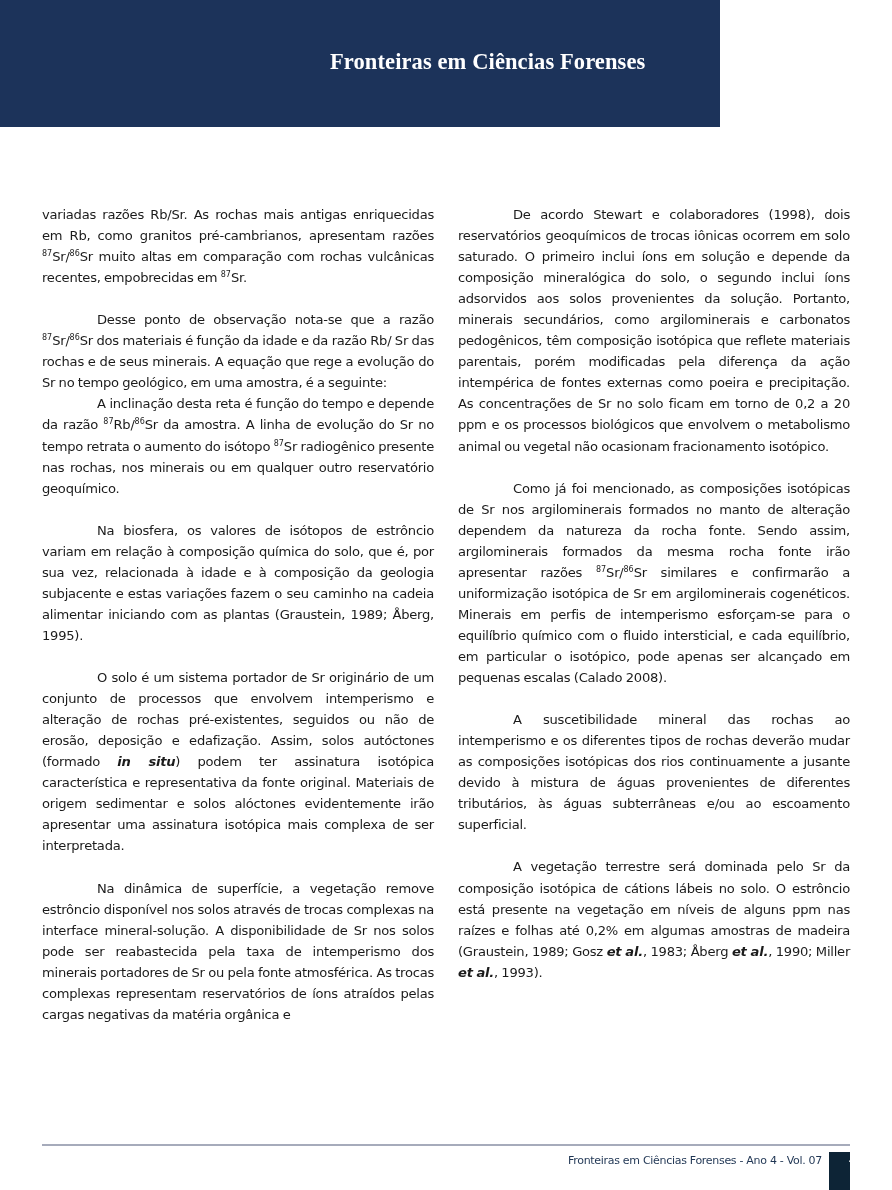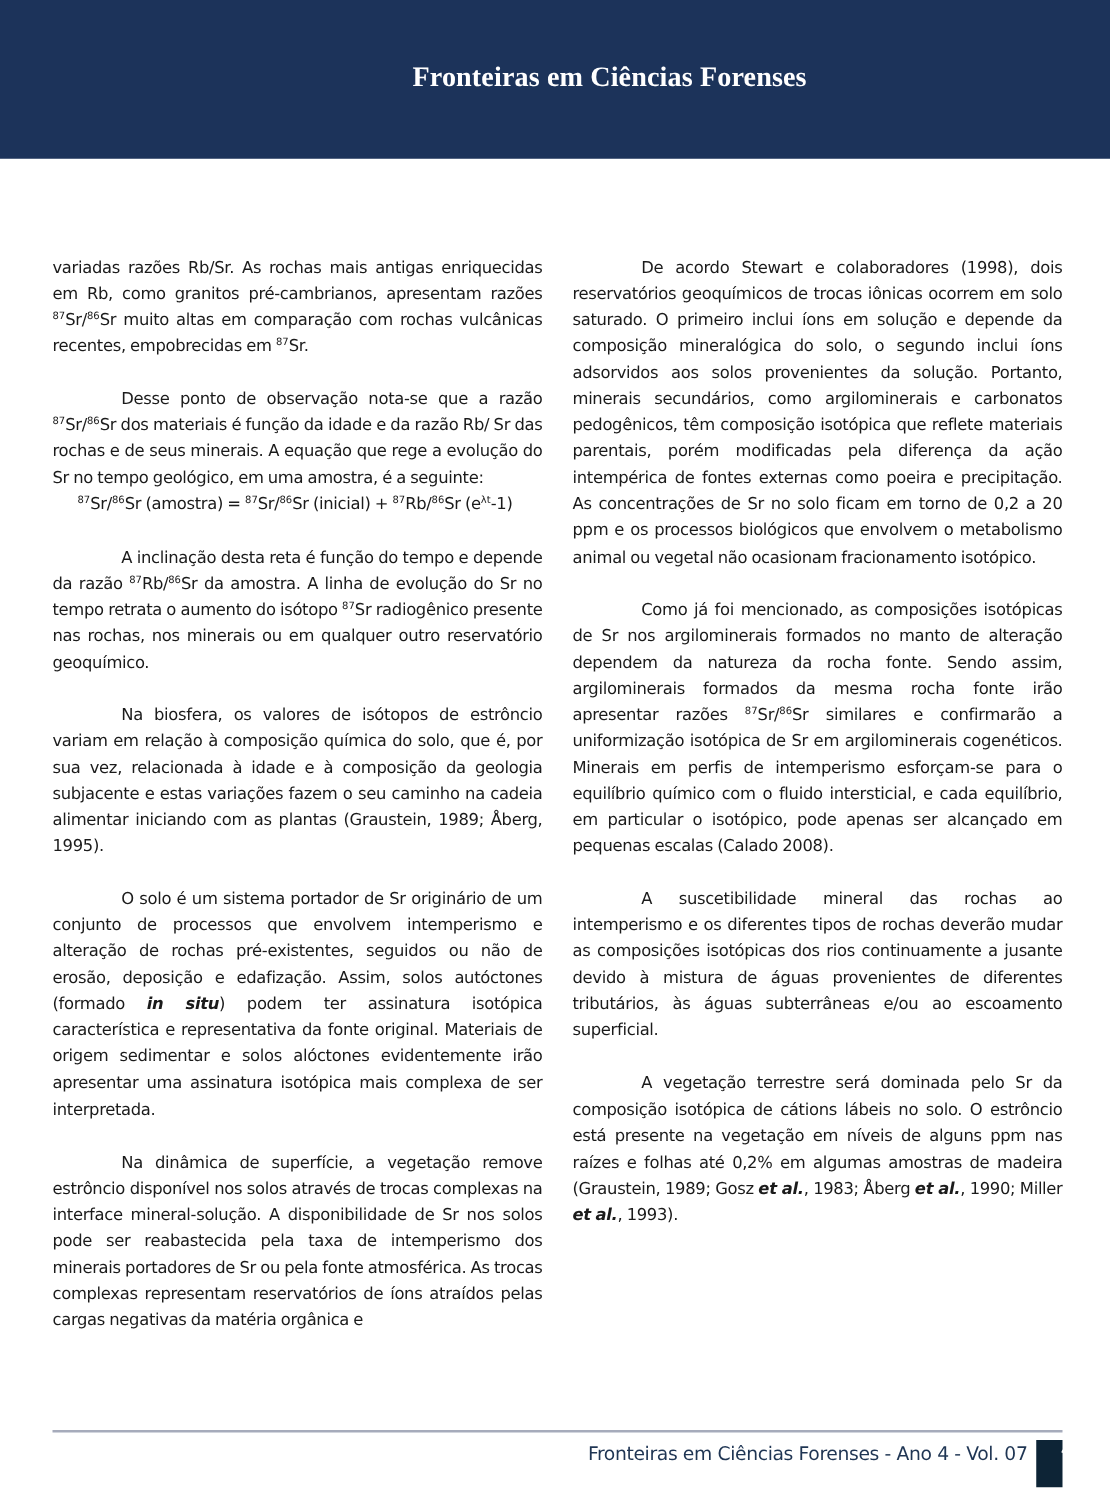--- a/index.html
+++ b/index.html
@@ -2,21 +2,21 @@
 <html><head>
 <meta charset="utf-8">
 <style>
   html, body { margin:0; padding:0; }
   body {
     width:892px; height:1190px; position:relative; overflow:hidden;
     background:#ffffff; color:#1b1b1b;
     font-family:"DejaVu Sans", sans-serif;
   }
   .header {
-    position:absolute; left:0; top:0; width:888px; height:127px;
+    position:absolute; left:0; top:0; width:720px; height:127px;
     background:#1c335a;
   }
   .header-title {
     position:absolute; left:330px; top:49px;
     font-family:"Liberation Serif", "DejaVu Serif", serif;
     font-weight:bold; font-size:22.5px; color:#ffffff; letter-spacing:0.1px;
     white-space:nowrap;
   }
   .col {
     position:absolute; top:204px; width:392px;
@@ -30,21 +30,21 @@
   .col p.noindent { text-indent:0; }
   .col p.equation { text-align:left; text-indent:20px; margin-bottom:21.05px; }
   sup { font-size:8px; line-height:0; vertical-align:5px; letter-spacing:0; }
   i { font-style:italic;font-weight:bold; }
   .footer-rule {
     position:absolute; left:42px; top:1144px; width:808px; height:2px;
     background:#a6abbb;
   }
   .footer-text {
     position:absolute; right:70px; top:1154px;
-    font-size:15px; color:#1f3553; white-space:nowrap; letter-spacing:-0.3px;
+    font-size:11px; color:#1f3553; white-space:nowrap; letter-spacing:-0.3px;
   }
   .page-box {
     position:absolute; left:829px; top:1152px; width:21px; height:38px;
     background:#0d2436;
   }
   .page-num {
     position:absolute; left:0; top:2px; width:21px; text-align:center;
     color:#ffffff; font-size:11px; letter-spacing:-0.3px;padding-left:16px;
   }
 </style>
@@ -53,21 +53,20 @@
 
 <div class="header">
   <div class="header-title">Fronteiras em Ciências Forenses</div>
 </div>
 
 <div class="col col-left">
   <p class="noindent"><span>variadas razões Rb/Sr. As rochas mais antigas enriquecidas em Rb, como granitos pré-cambrianos, apresentam razões </span><sup>87</sup><span>Sr/</span><sup>86</sup><span>Sr muito altas em comparação com rochas vulcânicas recentes, empobrecidas em </span><sup>87</sup><span>Sr.</span></p>
 
   <p class="indent" style="margin-bottom:0"><span>Desse ponto de observação nota-se que a razão </span><sup>87</sup><span>Sr/</span><sup>86</sup><span>Sr dos materiais é função da idade e da razão Rb/ Sr das rochas e de seus minerais. A equação que rege a evolução do Sr no tempo geológico, em uma amostra, é a seguinte:</span></p>
 
-  <p class="equation"><sup>87</sup><span>Sr/</span><sup>86</sup><span>Sr (amostra) = </span><sup>87</sup><span>Sr/</span><sup>86</sup><span>Sr (inicial) + </span><sup>87</sup><span>Rb/</span><sup>86</sup><span>Sr (e</span><sup>λt</sup><span>-1)</span></p>
 
   <p class="indent"><span>A inclinação desta reta é função do tempo e depende da razão </span><sup>87</sup><span>Rb/</span><sup>86</sup><span>Sr da amostra. A linha de evolução do Sr no tempo retrata o aumento do isótopo </span><sup>87</sup><span>Sr radiogênico presente nas rochas, nos minerais ou em qualquer outro reservatório geoquímico.</span></p>
 
   <p class="indent">Na biosfera, os valores de isótopos de estrôncio variam em relação à composição química do solo, que é, por sua vez, relacionada à idade e à composição da geologia subjacente e estas variações fazem o seu caminho na cadeia alimentar iniciando com as plantas (Graustein, 1989; Åberg, 1995).</p>
 
   <p class="indent"><span>O solo é um sistema portador de Sr originário de um conjunto de processos que envolvem intemperismo e alteração de rochas pré-existentes, seguidos ou não de erosão, deposição e edafização. Assim, solos autóctones (formado </span><i>in situ</i><span>) podem ter assinatura isotópica característica e representativa da fonte original. Materiais de origem sedimentar e solos alóctones evidentemente irão apresentar uma assinatura isotópica mais complexa de ser interpretada.</span></p>
 
   <p class="indent">Na dinâmica de superfície, a vegetação remove estrôncio disponível nos solos através de trocas complexas na interface mineral-solução. A disponibilidade de Sr nos solos pode ser reabastecida pela taxa de intemperismo dos minerais portadores de Sr ou pela fonte atmosférica. As trocas complexas representam reservatórios de íons atraídos pelas cargas negativas da matéria orgânica e</p>
 </div>
 

